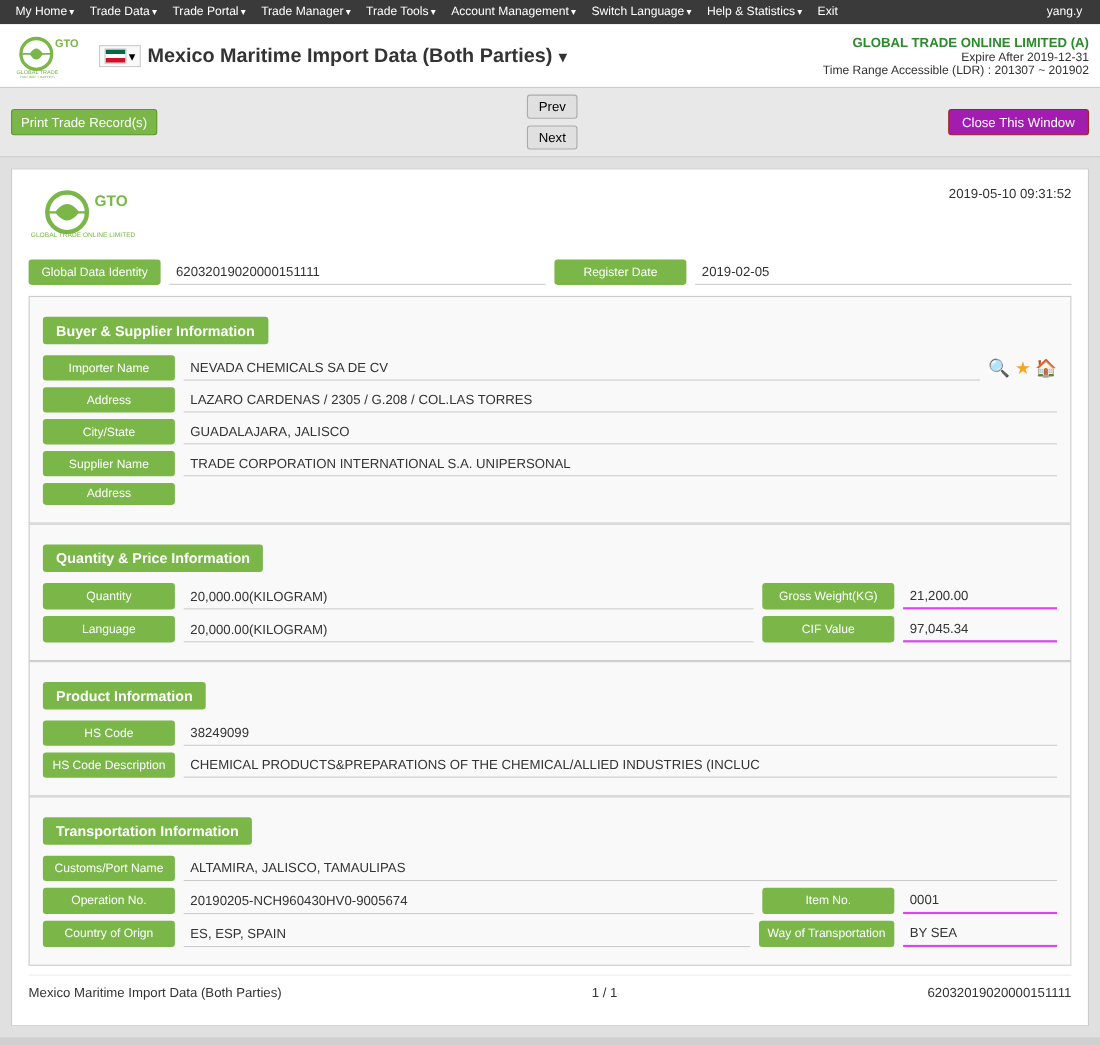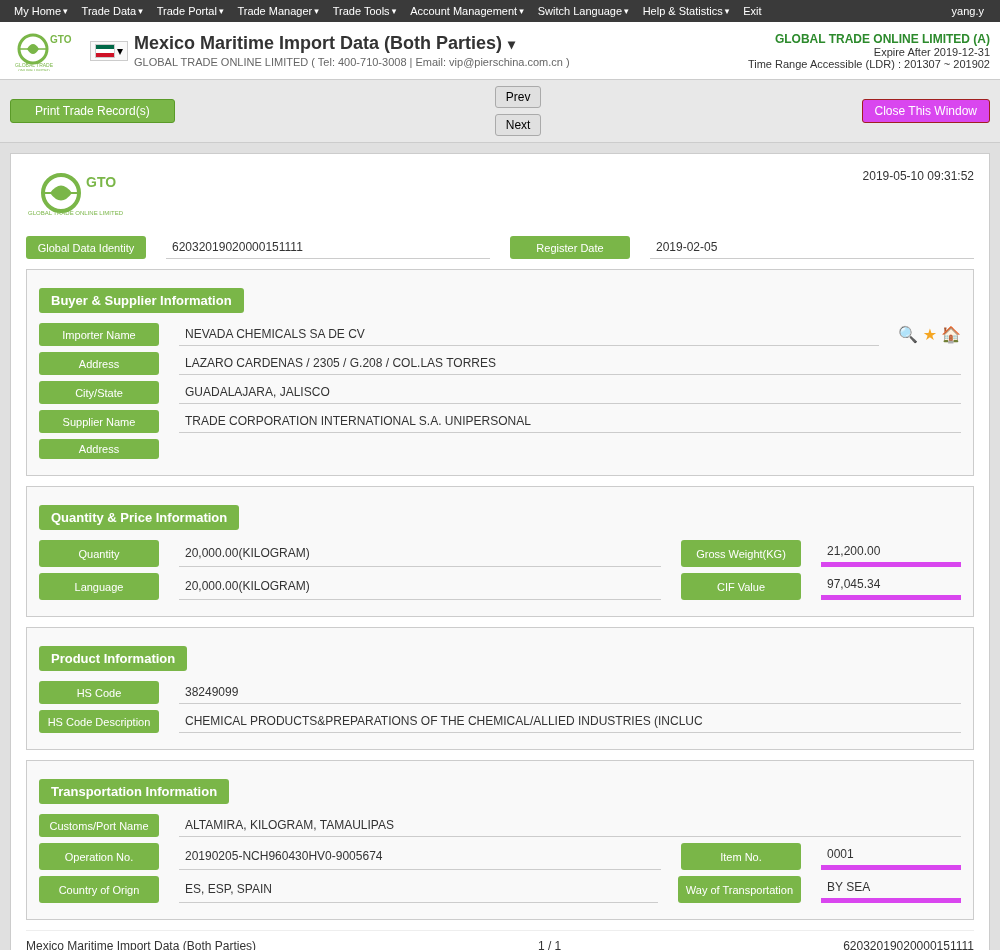--- a/index.html
+++ b/index.html
@@ -24,44 +24,44 @@
     .flag-icon { width: 20px; height: 14px; background: linear-gradient(to bottom, #006847 33%, #fff 33%, #fff 66%, #ce1126 66%); border: 1px solid #ccc; }
     .header-right { text-align: right; font-size: 11px; }
     .header-right .company-name { color: #2c8a2c; font-weight: bold; font-size: 12px; }
     .header-right .expire { color: #333; }
     .header-right .time-range { color: #333; }
 
     
     .toolbar { background: #e8e8e8; padding: 6px 10px; display: flex; align-items: center; justify-content: space-between; border-bottom: 1px solid #ccc; }
     .toolbar-left { display: flex; gap: 6px; align-items: center; }
     .toolbar-right { display: flex; gap: 6px; }
-    .btn-print { background: #7ab648; color: #fff; border: 1px solid #5a9a28; padding: 4px 24px; cursor: pointer; font-size: 12px; border-radius: 3px; }
+    .btn-print { background: #7ab648; color: #fff; border: 1px solid #5a9a28; padding: 4px 8px; cursor: pointer; font-size: 12px; border-radius: 3px; }
     .btn-nav { background: #e0e0e0; border: 1px solid #aaa; padding: 3px 10px; cursor: pointer; font-size: 12px; border-radius: 3px; }
-    .btn-close { background: #d946ef; color: #fff; border: 1px solid #a02020; padding: 4px 12px; cursor: pointer; font-size: 12px; border-radius: 3px; }
+    .btn-close { background: #a21caf; color: #fff; border: 1px solid #a02020; padding: 4px 12px; cursor: pointer; font-size: 12px; border-radius: 3px; }
 
     
     .main-content { background: #e0e0e0; padding: 10px; }
     .record-card { background: #fff; border: 1px solid #ccc; padding: 15px; margin-bottom: 0; }
 
     
     .record-header { display: flex; justify-content: space-between; align-items: flex-start; margin-bottom: 12px; }
     .record-logo { display: flex; align-items: center; }
     .record-timestamp { font-size: 12px; color: #333; }
 
     
-    .field-row { display: flex; align-items: stretch; margin-bottom: 6px; gap: 20px; }
+    .field-row { display: flex; align-items: stretch; margin-bottom: 6px; gap: 8px; }
     .field-label { background: #7ab648; color: #fff; padding: 4px 8px; font-size: 11px; border-radius: 3px; min-width: 120px; display: flex; align-items: center; justify-content: center; text-align: center; }
     .field-value { border-bottom: 1px solid #ccc; padding: 4px 6px; flex: 1; font-size: 12px; color: #333; display: flex; align-items: center; }
-    .field-value-short { border-bottom: 5px solid #d946ef; padding: 4px 6px; font-size: 12px; color: #333; display: flex; align-items: center; min-width: 140px; }
+    .field-value-short { border-bottom: 2px solid #d946ef; padding: 4px 6px; font-size: 12px; color: #333; display: flex; align-items: center; min-width: 140px; }
 
     
     .section-header { background: #7ab648; color: #fff; padding: 5px 12px; border-radius: 3px; font-size: 13px; font-weight: bold; display: inline-block; margin-bottom: 10px; margin-top: 8px; }
 
     
-    .section-box { border: 1px solid #ccc; padding: 10px 12px; margin-bottom: 10px; background: #f9f9f9; }
+    .section-box { border: 1px solid #ccc; padding: 10px 12px; margin-bottom: 0; background: #f9f9f9; }
 
     
     .action-icons { display: flex; gap: 4px; align-items: center; }
 
     
     .record-footer { display: flex; justify-content: space-between; align-items: center; padding: 8px 0; font-size: 12px; color: #333; border-top: 1px solid #eee; margin-top: 8px; }
   </style>
 </head>
 <body>
 
@@ -124,21 +124,20 @@
     <div style="display:flex;align-items:center;gap:6px;">
       <div class="flag-selector">
         <div class="flag-icon"></div>
         <span>▾</span>
       </div>
       <div class="header-center">
         <div class="header-title">
           <span>Mexico Maritime Import Data (Both Parties)</span>
           <span style="cursor:pointer;font-size:14px;">▾</span>
         </div>
-        <div class="header-subtitle">GLOBAL TRADE ONLINE LIMITED ( Tel: 400-710-3008 | Email: vip@pierschina.com.cn )</div>
       </div>
     </div>
   </div>
   <div class="header-right">
     <div class="company-name">GLOBAL TRADE ONLINE LIMITED (A)</div>
     <div class="expire">Expire After 2019-12-31</div>
     <div class="time-range">Time Range Accessible (LDR) : 201307 ~ 201902</div>
   </div>
 </div>
 
@@ -242,21 +241,21 @@
         <div class="field-value">CHEMICAL PRODUCTS&amp;PREPARATIONS OF THE CHEMICAL/ALLIED INDUSTRIES (INCLUC</div>
       </div>
 
     </div>
 
     <div class="section-box">
       <div class="section-header">Transportation Information</div>
 
       <div class="field-row">
         <div class="field-label">Customs/Port Name</div>
-        <div class="field-value">ALTAMIRA, KILOGRAM, TAMAULIPAS</div>
+        <div class="field-value">ALTAMIRA, JALISCO, TAMAULIPAS</div>
       </div>
 
       <div class="field-row">
         <div class="field-label">Operation No.</div>
         <div class="field-value">20190205-NCH960430HV0-9005674</div>
         <div class="field-label">Item No.</div>
         <div class="field-value-short">0001</div>
       </div>
 
       <div class="field-row">

